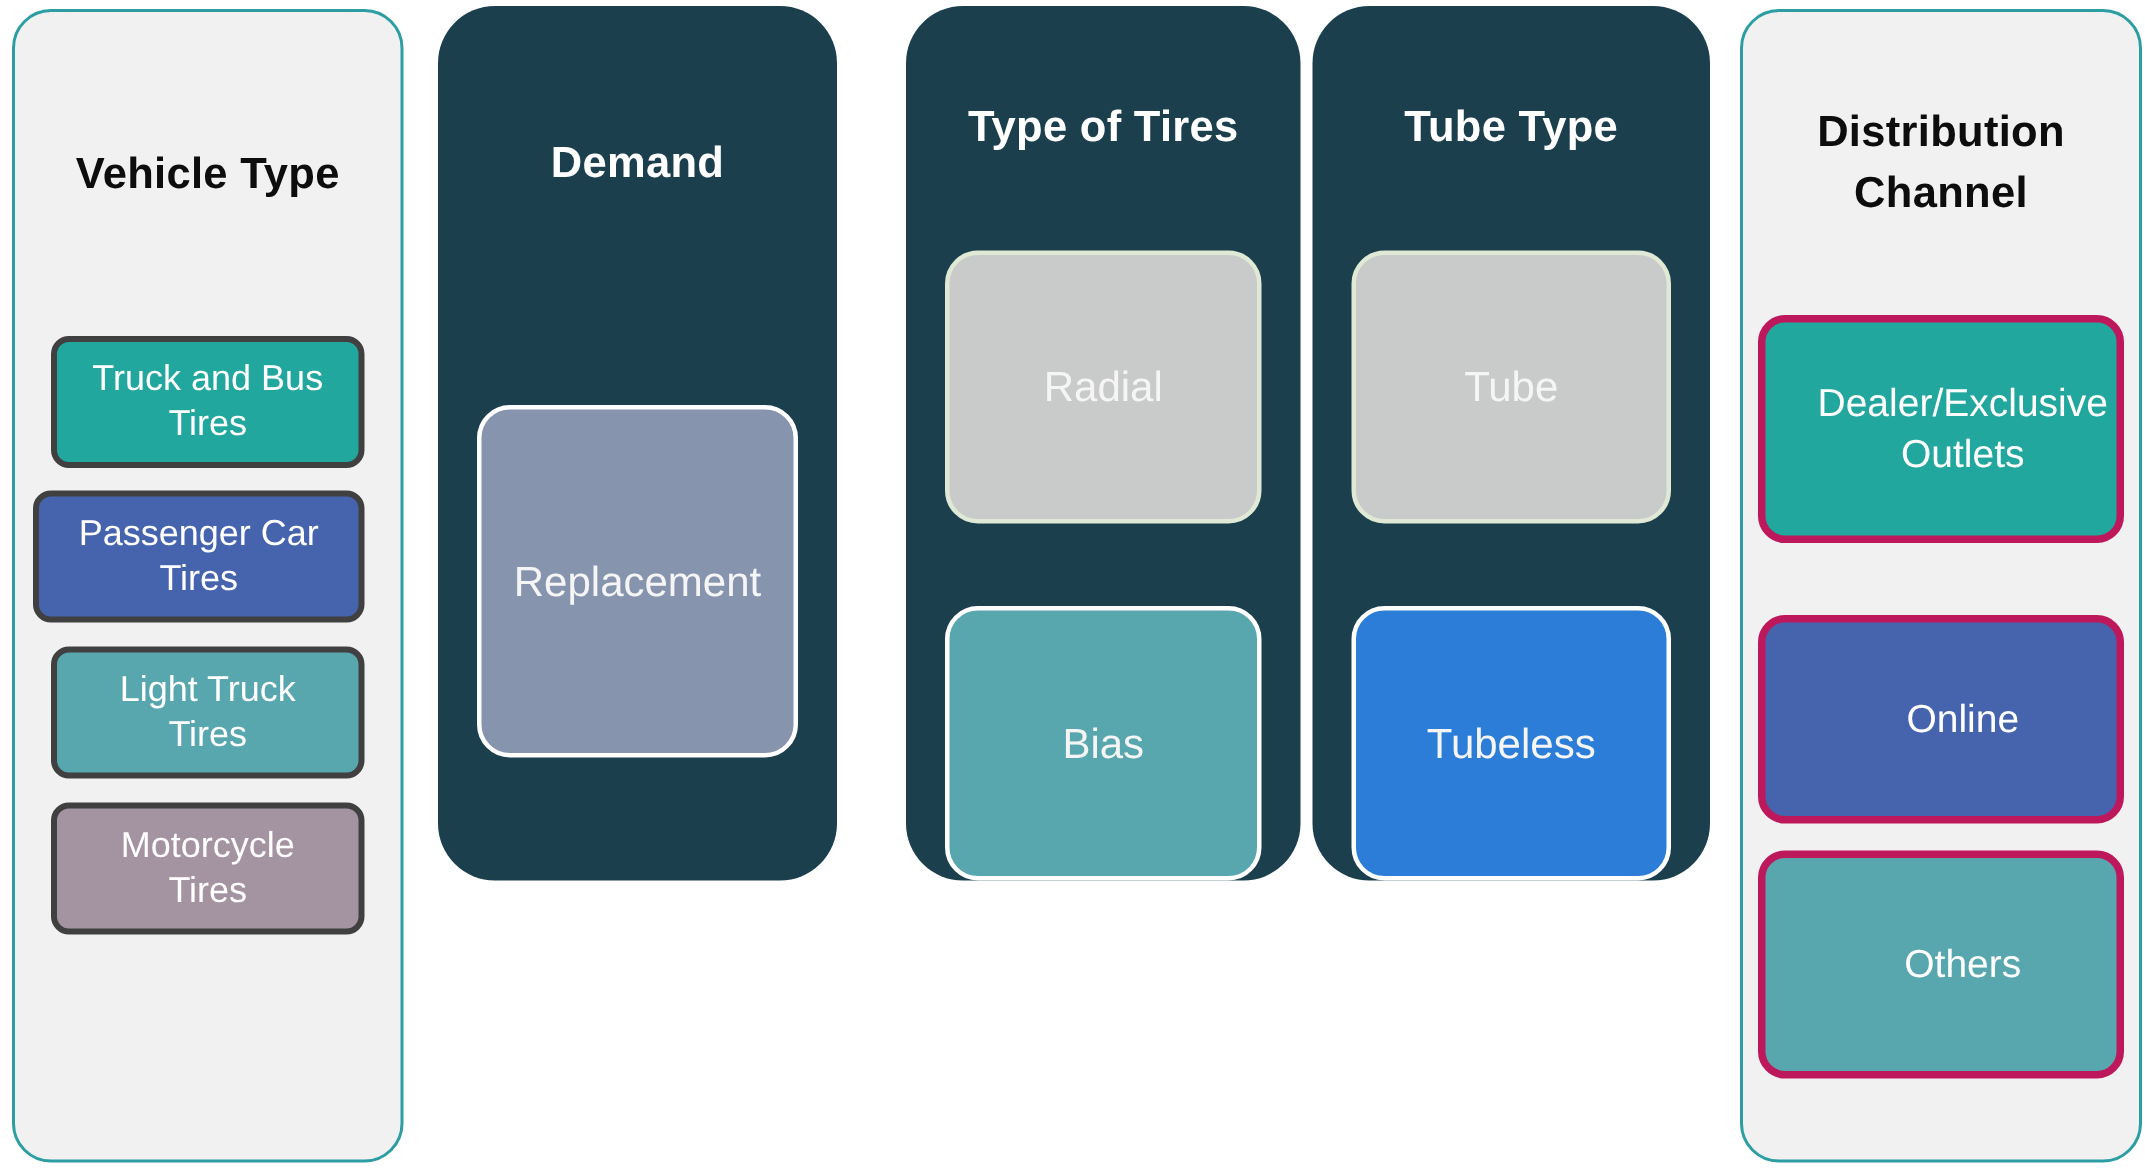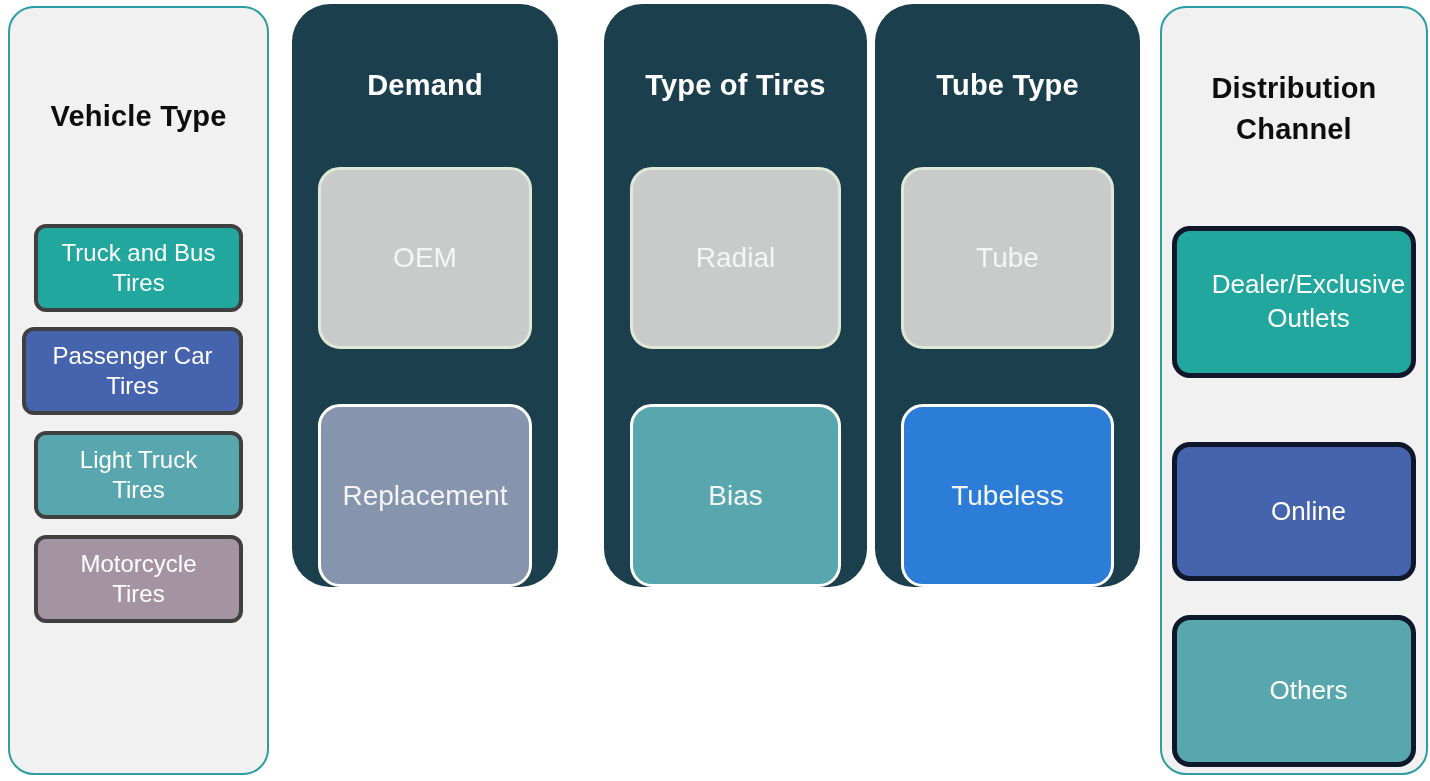--- a/index.html
+++ b/index.html
@@ -17,21 +17,21 @@
     display: flex;
     flex-direction: column;
   }
   .panel.dark  { top: 4px;  height: 583px; border-radius: 38px; }
   .panel.light { top: 6px;  height: 769px; border-radius: 26px; border: 2px solid; }
 
   .col-vehicle { left: 8px;    width: 261px; }
   .col-demand  { left: 292px;  width: 266px; }
   .col-tires   { left: 604px;  width: 263px; }
   .col-tube    { left: 875px;  width: 265px; }
-  .col-dist    { left: 1160px; width: 268px; gap: 16px; }
+  .col-dist    { left: 1160px; width: 268px; }
 
   .panel h2 {
     margin: 0;
     display: flex; align-items: center; justify-content: center;
     text-align: center;
     font-size: 29px; font-weight: bold;
     line-height: 1.4;
     white-space: pre-line;
     letter-spacing: 0.2px;
   }
@@ -68,21 +68,21 @@
     text-align: center;
     color: #f5f5f5;
     font-size: 28px;
   }
   .bigbox.second { margin-top: 55px; }
 
   
   .chip5 {
     margin: 0 10px;
     box-sizing: border-box;
-    border: 5px solid #0f172a;
+    border: 5px solid #be185d;
     border-radius: 18px;
     display: flex; align-items: center; justify-content: center;
     text-align: center;
     color: #ffffff;
     font-size: 26px;
     line-height: 1.3;
     white-space: pre-line;
     padding-left: 29px;
   }
   .h152 { height: 152px; }
@@ -102,21 +102,20 @@
     <div class="chip" style="background-color: rgb(70, 100, 174); margin-left: 12px;">Passenger Car
 Tires</div>
     <div class="chip" style="background-color: rgb(88, 167, 174);">Light Truck
 Tires</div>
     <div class="chip" style="background-color: rgb(164, 148, 162);">Motorcycle
 Tires</div>
   </section>
 
   <section class="panel dark col-demand" style="background-color: rgb(27, 63, 76);">
     <h2>Demand</h2>
-    <div class="bigbox" style="background-color: rgb(201, 203, 202); border-color: rgb(223, 233, 214);">OEM</div>
     <div class="bigbox second" style="background-color: rgb(134, 148, 174); border-color: rgb(255, 255, 255);">Replacement</div>
   </section>
 
   <section class="panel dark col-tires" style="background-color: rgb(27, 63, 76);">
     <h2>Type of Tires</h2>
     <div class="bigbox" style="background-color: rgb(201, 203, 202); border-color: rgb(223, 233, 214);">Radial</div>
     <div class="bigbox second" style="background-color: rgb(88, 167, 174); border-color: rgb(255, 255, 255);">Bias</div>
   </section>
 
   <section class="panel dark col-tube" style="background-color: rgb(27, 63, 76);">

